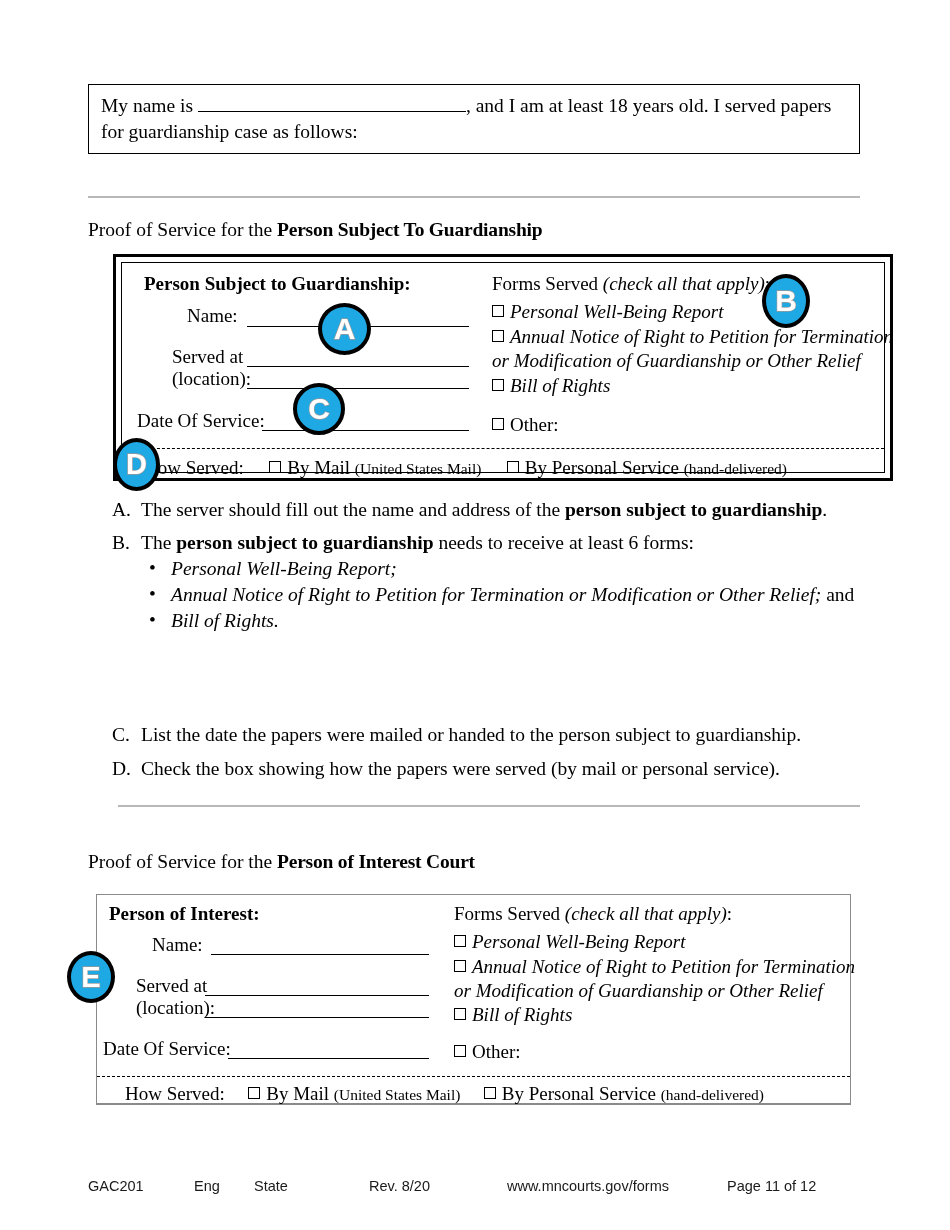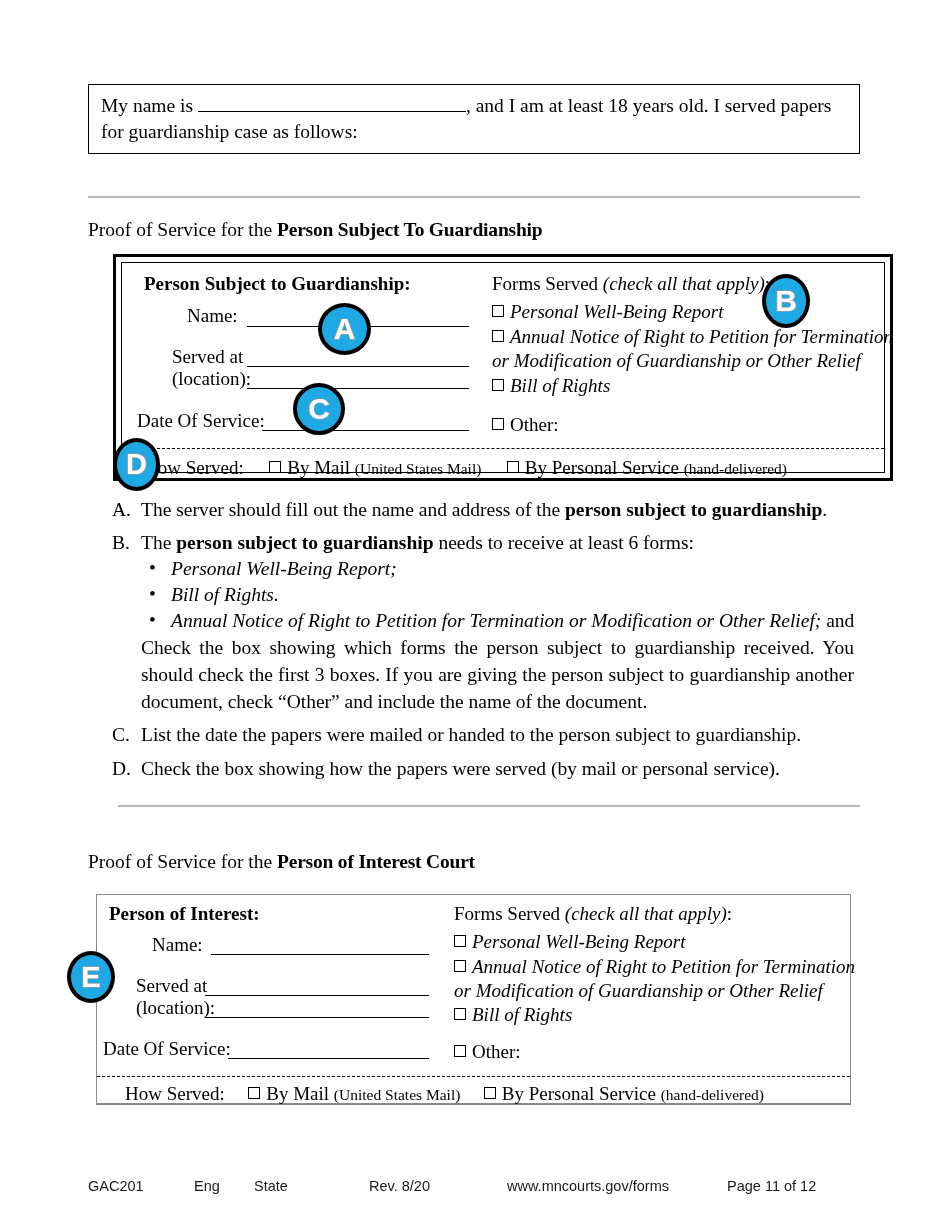--- a/index.html
+++ b/index.html
@@ -286,25 +286,24 @@
     <span class="txt"><span>The server should fill out the name and address of the </span><b>person subject to guardianship</b><span>.</span></span>
   </div>
 
   <div class="instr" style="left:112px; top:530px; width:770px;">
     <span class="marker">B.</span>
     <span class="txt"><span>The </span><b>person subject to guardianship</b><span> needs to receive at least 6 forms:</span></span>
   </div>
 
   <div class="bullets" style="left:141px; top:556px; width:745px;">
     <div class="bi"><span>Personal Well-Being Report;</span><span style="font-style:normal"></span></div>
+    <div class="bi"><span>Annual Notice of Right to Petition for Termination or Modification or Other Relief;</span><span style="font-style:normal"> and</span></div>
     <div class="bi"><span>Bill of Rights.</span><span style="font-style:normal"></span></div>
-    <div class="bi"><span>Annual Notice of Right to Petition for Termination or Modification or Other Relief;</span><span style="font-style:normal"> and</span></div>
-  </div>
-
-  <div class="para" style="left:141px; top:635px; width:713px;">Check the box showing which forms the person subject to guardianship received.  You should check the first 3 boxes.  If you are giving the person subject to guardianship another document, check “Other” and include the name of the document.</div>
+  </div>
+
 
   <div class="instr" style="left:112px; top:722px; width:770px;">
     <span class="marker">C.</span>
     <span class="txt">List the date the papers were mailed or handed to the person subject to guardianship.</span>
   </div>
 
   <div class="instr" style="left:112px; top:756px; width:770px;">
     <span class="marker">D.</span>
     <span class="txt">Check the box showing how the papers were served (by mail or personal service).</span>
   </div>

